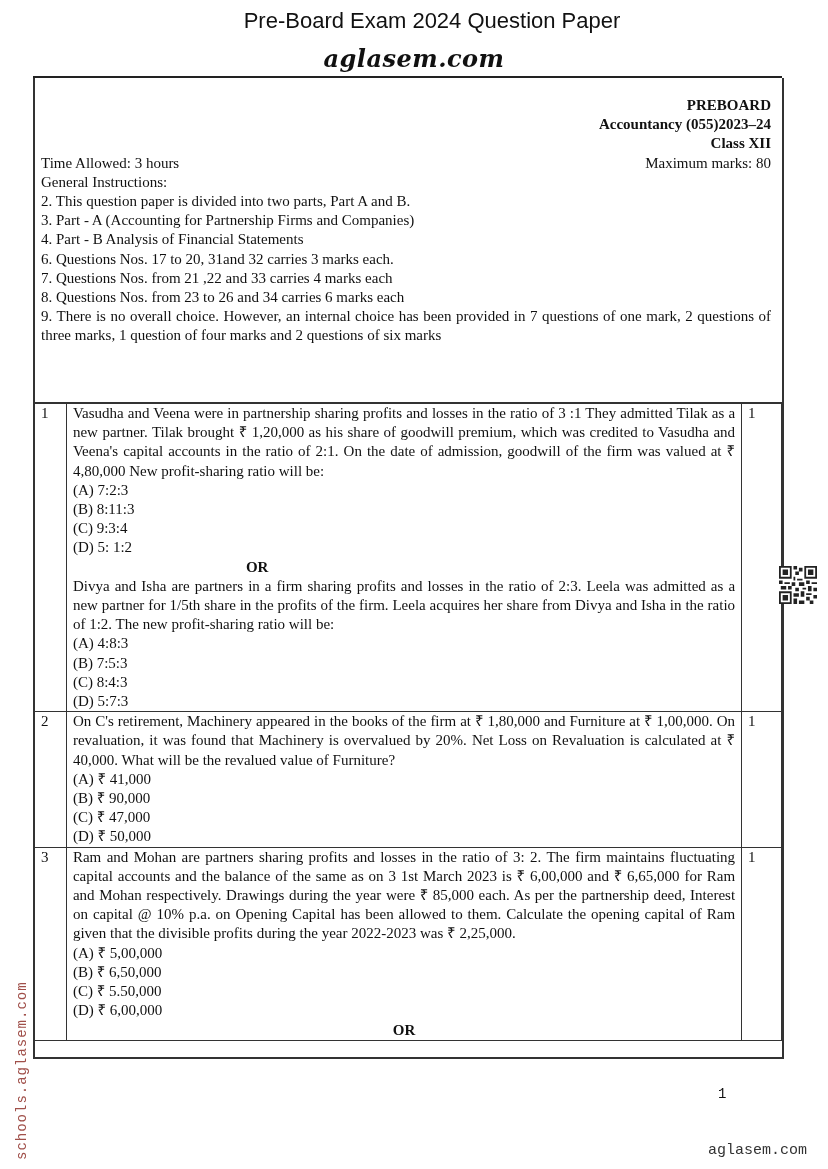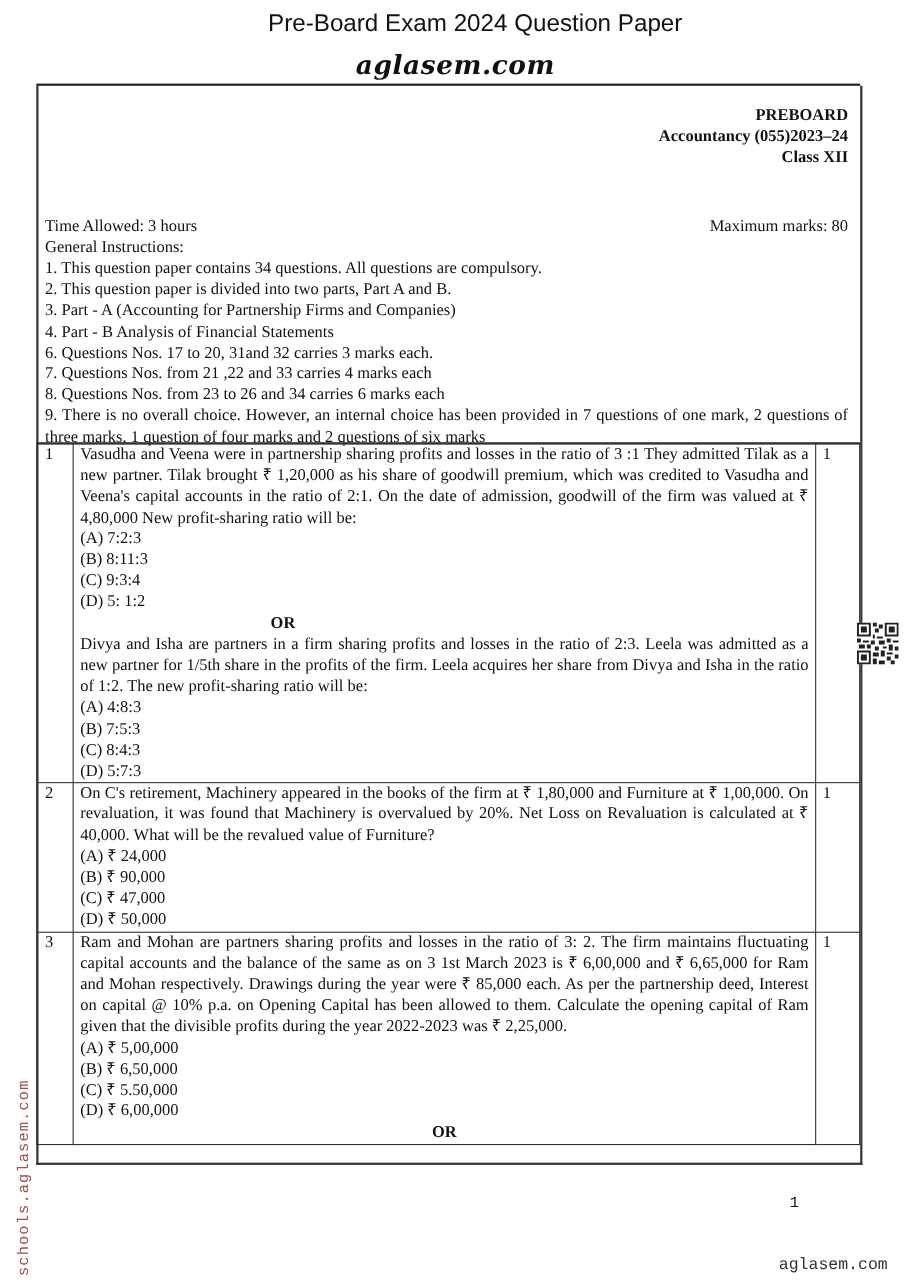--- a/index.html
+++ b/index.html
@@ -3,21 +3,21 @@
 <meta charset="utf-8">
 <style>
   html, body { margin: 0; padding: 0; background: #ffffff; }
   body { width: 828px; height: 1169px; position: relative; overflow: hidden; font-family: "Liberation Serif", serif; color: #111; }
   .page-title { position: absolute; top: 8px; left: 0; width: 828px; text-align: center; font-family: "Liberation Sans", sans-serif; font-size: 22px; color: #111; margin-left: 18px; }
   .brand { position: absolute; top: 44px; left: 0; width: 828px; text-align: center; font-family: "DejaVu Serif", serif; font-style: italic; font-weight: bold; font-size: 24px; letter-spacing: 0.5px; color: #111; }
   .brand-rule { position: absolute; top: 76px; left: 33px; width: 749px; height: 2px; background: #222; }
   .frame { position: absolute; left: 33px; top: 78px; width: 747px; height: 979px; border-left: 2px solid #333; border-right: 2px solid #333; border-bottom: 2px solid #333; }
   .header-block { position: absolute; left: 41px; top: 96px; width: 730px; font-size: 15px; line-height: 19.2px; }
   .center-bold { text-align: right; font-weight: bold; }
-  .row-flex { display: flex; justify-content: space-between; margin-top: 43px; }
+  .row-flex { display: flex; justify-content: space-between; }
   .instr { text-align: justify; }
   .header-sep { position: absolute; left: 33px; top: 402px; width: 749px; height: 2px; background: #333; }
   table.qtable { position: absolute; left: 33px; top: 403px; width: 749px; border-collapse: collapse; font-size: 15px; line-height: 19.2px; }
   table.qtable td { border: 1.5px solid #333; vertical-align: top; padding: 0 6px; }
   td.qno { width: 19px; padding-left: 7px !important; }
   td.qbody { width: 664px; text-align: justify; }
   td.qmarks { width: 27px; }
   .or-line { padding-left: 173px; font-weight: bold; }
   .or-center { text-align: center; font-weight: bold; }
   .side-text { position: absolute; left: 14px; top: 1160px; transform-origin: 0 0; transform: rotate(-90deg); font-family: "Liberation Mono", monospace; font-size: 14px; color: #a0504a; letter-spacing: 1px; white-space: nowrap; }
@@ -36,21 +36,20 @@
 
 <div class="header-block">
   <div class="center-bold">PREBOARD</div>
   <div class="center-bold">Accountancy (055)2023–24</div>
   <div class="center-bold">Class XII</div>
   <div class="row-flex">
     <span>Time Allowed: 3 hours</span>
     <span>Maximum marks: 80</span>
   </div>
   <div>General Instructions:</div>
-  <div class="instr">1. This question paper contains 34 questions. All questions are compulsory.</div>
   <div class="instr">2. This question paper is divided into two parts, Part A and B.</div>
   <div class="instr">3. Part - A (Accounting for Partnership Firms and Companies)</div>
   <div class="instr">4. Part - B Analysis of Financial Statements</div>
   <div class="instr">6. Questions Nos. 17 to 20, 31and 32 carries 3 marks each.</div>
   <div class="instr">7. Questions Nos. from 21 ,22 and 33 carries 4 marks each</div>
   <div class="instr">8. Questions Nos. from 23 to 26 and 34 carries 6 marks each</div>
   <div class="instr">9. There is no overall choice. However, an internal choice has been provided in 7 questions of one mark, 2 questions of three marks, 1 question of four marks and 2 questions of six marks</div>
 </div>
 
 <div class="header-sep"></div>
@@ -71,21 +70,21 @@
       <div>(B) 7:5:3</div>
       <div>(C) 8:4:3</div>
       <div>(D) 5:7:3</div>
     </td>
     <td class="qmarks">1</td>
   </tr>
   <tr>
     <td class="qno">2</td>
     <td class="qbody">
       <div>On C's retirement, Machinery appeared in the books of the firm at ₹ 1,80,000 and Furniture at ₹ 1,00,000. On revaluation, it was found that Machinery is overvalued by 20%. Net Loss on Revaluation is calculated at ₹ 40,000. What will be the revalued value of Furniture?</div>
-      <div>(A) ₹ 24,000</div>
+      <div>(A) ₹ 41,000</div>
       <div>(B)  ₹ 90,000</div>
       <div>(C) ₹ 47,000</div>
       <div>(D) ₹ 50,000</div>
     </td>
     <td class="qmarks">1</td>
   </tr>
   <tr>
     <td class="qno">3</td>
     <td class="qbody">
       <div>Ram and Mohan are partners sharing profits and losses in the ratio of 3: 2. The firm maintains fluctuating capital accounts and the balance of the same as on 3 1st March 2023 is ₹ 6,00,000 and ₹ 6,65,000 for Ram and Mohan respectively. Drawings during the year were ₹ 85,000 each. As per the partnership deed, Interest on capital @ 10% p.a. on Opening Capital has been allowed to them. Calculate the opening capital of Ram given that the divisible profits during the year 2022-2023 was ₹ 2,25,000.</div>

